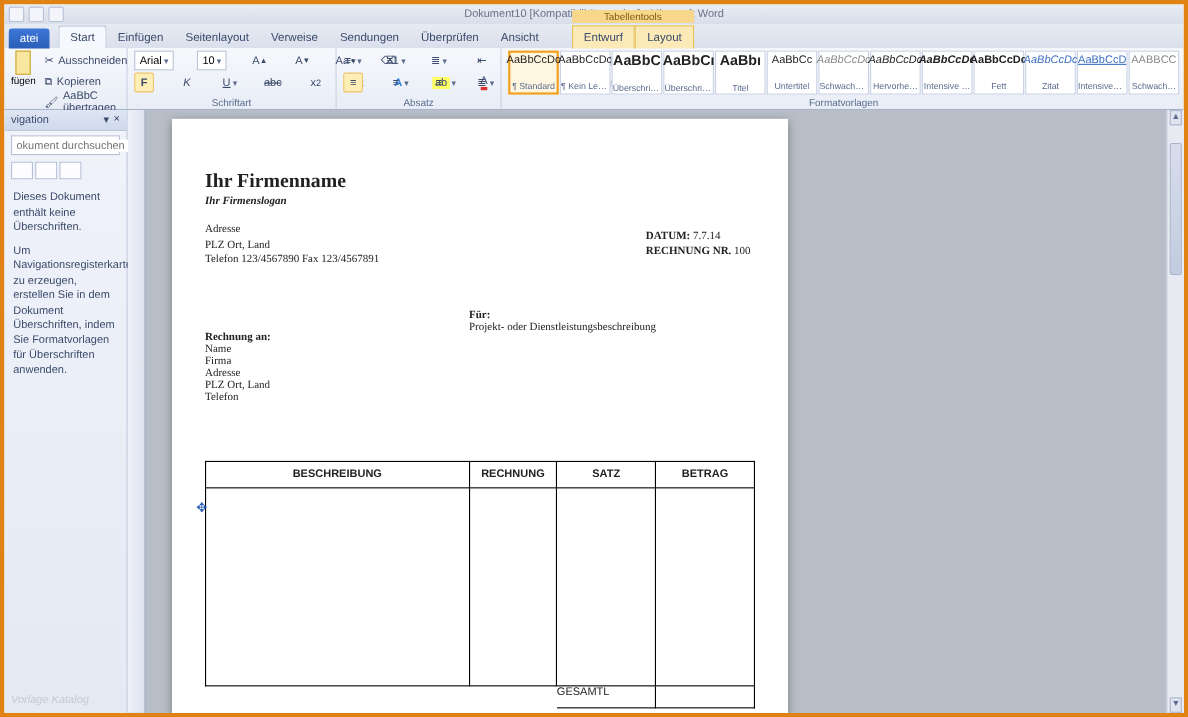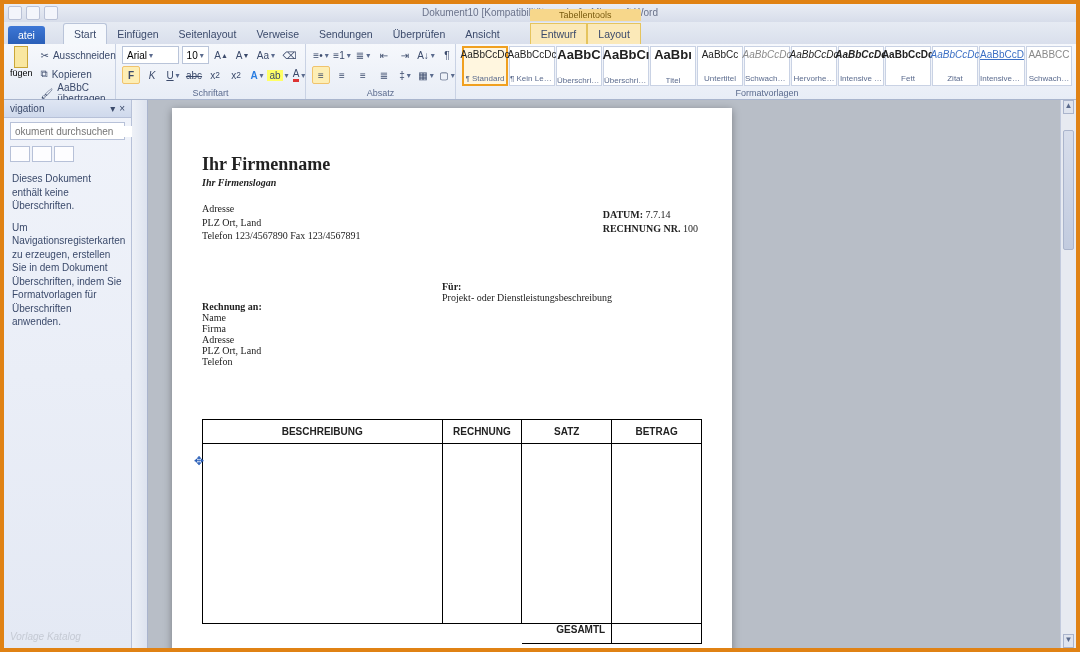--- a/index.html
+++ b/index.html
@@ -33,21 +33,21 @@
   height: 22px;
   padding-left: 4px;
   font-size: 10.5px;
   color: #3b4a6b;
 }
 .file-tab {
   background: linear-gradient(#3d77d6,#2a5fb8);
   color: #fff;
   padding: 3px 10px;
   border-radius: 3px 3px 0 0;
-  margin-right: 18px;
+  margin-right: 8px;
   cursor: pointer;
 }
 .tab {
   padding: 4px 10px;
   cursor: pointer;
 }
 .tab.active {
   background: #f5f8fc;
   border: 1px solid #b9c4d9;
   border-bottom: none;
@@ -92,21 +92,21 @@
   display: flex;
   flex-direction: column;
   justify-content: space-between;
 }
 .group-label {
   text-align: center;
   color: #5b6b8e;
   font-size: 9px;
   padding-bottom: 1px;
 }
-.row { display: flex; align-items: center; gap: 3px; }
+.row { display: flex; align-items: center; gap: 21px; }
 .rbtn {
   height: 18px;
   min-width: 18px;
   padding: 0 3px;
   border: 1px solid transparent;
   border-radius: 2px;
   background: transparent;
   cursor: pointer;
   display: inline-flex;
   align-items: center;
@@ -139,21 +139,21 @@
 .style-tile.sel { border: 2px solid #f0a020; background: #fff6df; }
 .style-tile .sample { font-size: 10px; color: #222; }
 .style-tile .cap { font-size: 8px; color: #5b6b8e; margin-top: 14px; white-space: nowrap; overflow: hidden; max-width: 44px; text-overflow: ellipsis; }
 
 
 .workspace {
   display: flex;
   height: calc(100% - 18px - 22px - 56px);
 }
 .navpane {
-  width: 128px;
+  width: 112px;
   background: linear-gradient(#f0f3fa,#e4e9f4);
   border-right: 1px solid #b7c1d8;
   display: flex; flex-direction: column;
   font-size: 10px;
   color: #3b4a6b;
 }
 .np-title {
   background: linear-gradient(#dfe6f3,#cfd9ec);
   padding: 3px 6px;
   display: flex; justify-content: space-between; align-items: center;
@@ -219,21 +219,21 @@
 .inv-table td {
   border: 1px solid #000;
   height: 180px;
   vertical-align: top;
 }
 .inv-table .c1 { width: 48%; }
 .inv-table .c2 { width: 16%; }
 .inv-table .c3 { width: 18%; }
 .inv-table .c4 { width: 18%; }
 .total-row td { height: 20px; }
-.total-label { text-align: right; padding-right: 6px; font-weight: bold; border-left: none !important; }
+.total-label { text-align: left; padding-right: 6px; font-weight: normal; border-left: none !important; }
 .no-border { border: none !important; }
 
 .foot { margin-top: 20px; font-size: 10px; line-height: 1.35; }
 
 .anchor { position: absolute; left: 22px; top: 346px; color: #2a5fb8; font-size: 12px; }
 .watermark { position: absolute; left: 40px; bottom: 12px; color: #c5cad4; font-size: 10px; font-style: italic; }
 
 .scrollbar-v {
   position: absolute; right: 0; top: 0; bottom: 0; width: 16px;
   background: #e7eaf1; border-left: 1px solid #c2cadd;

